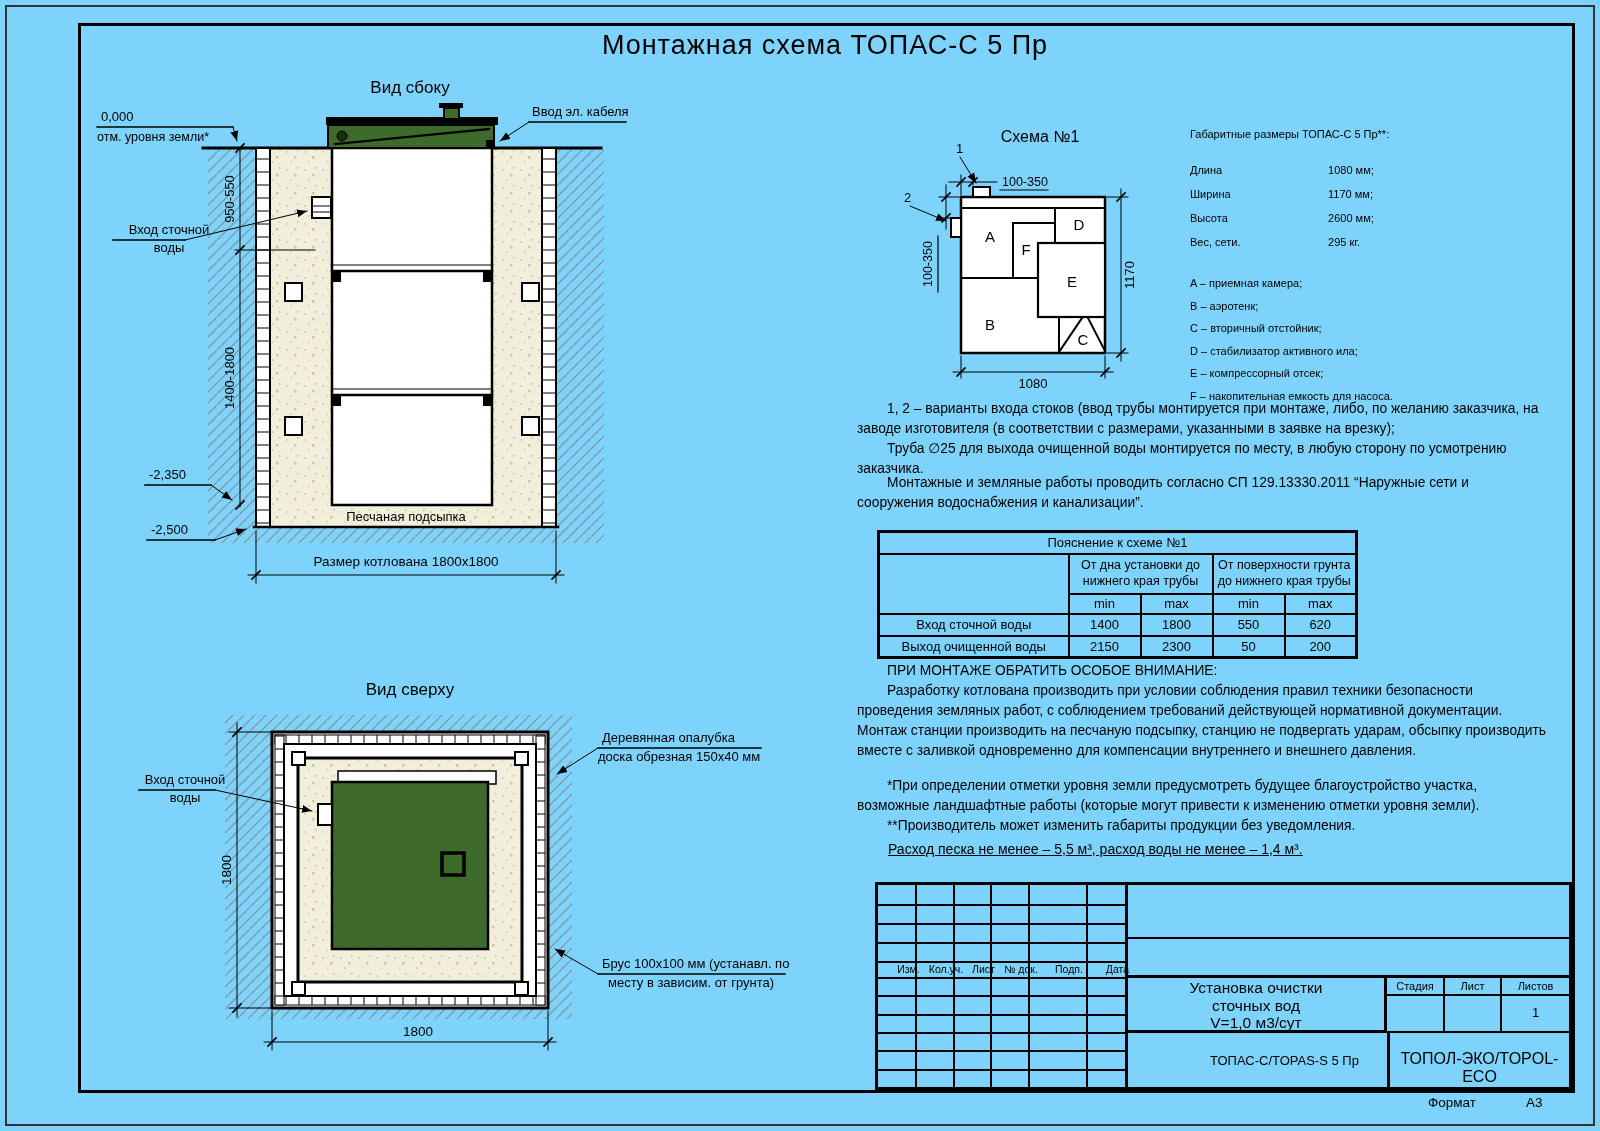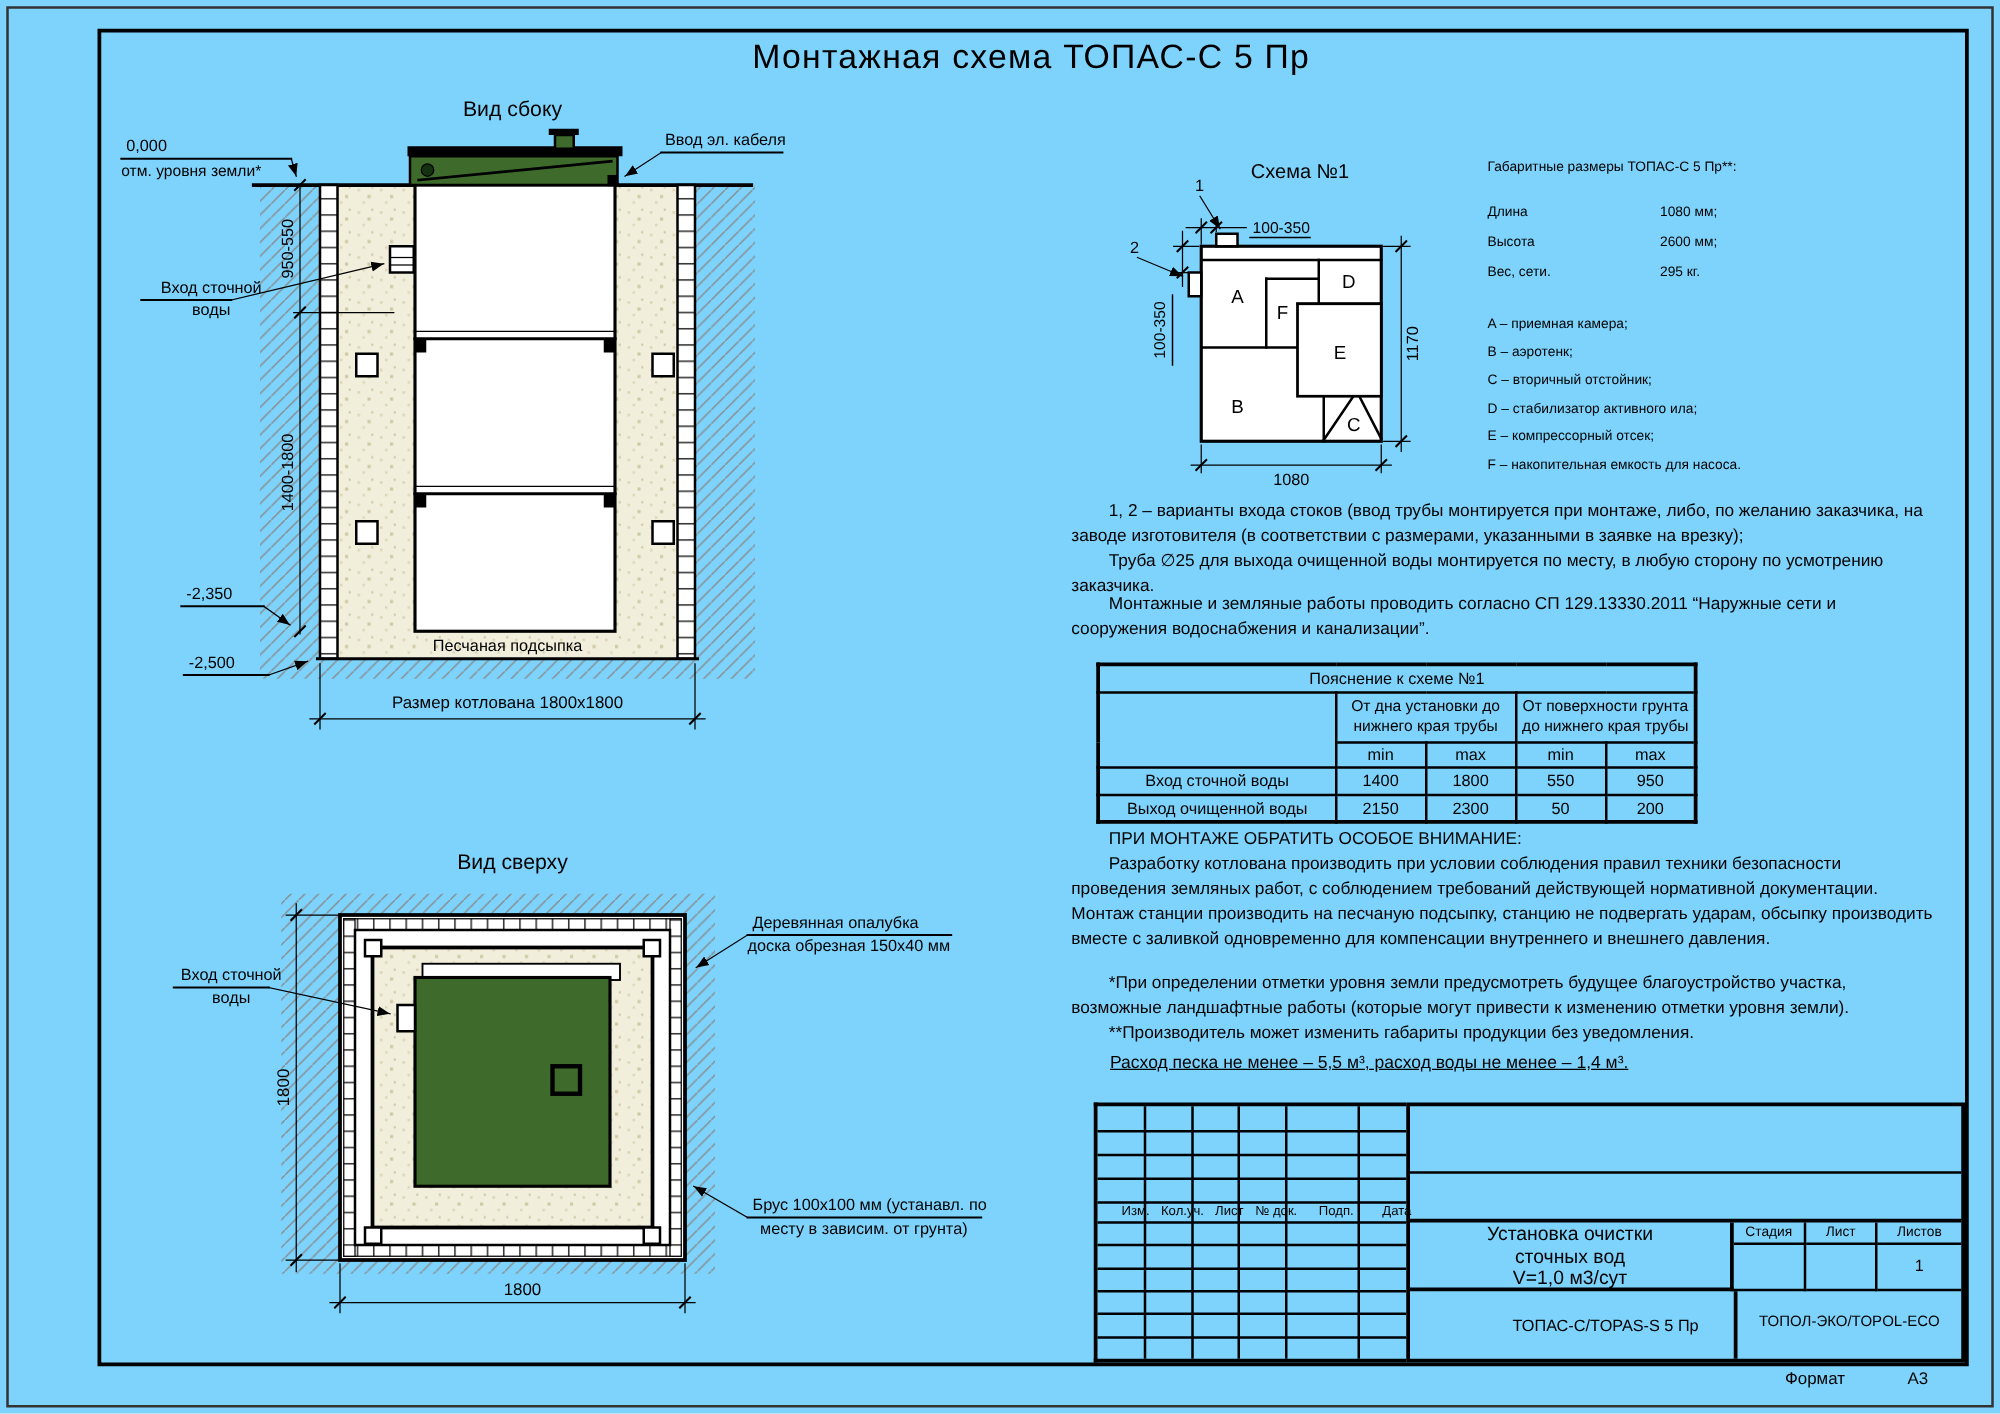--- a/index.html
+++ b/index.html
@@ -57,21 +57,21 @@
   .tbr-line2{left:0;top:90px;width:441px;height:3px;background:#000;}
   .tb-doc{left:0;top:93px;width:259px;height:55px;border-right:3px solid #000;border-bottom:3px solid #000;
           text-align:center;font-size:15.5px;line-height:17.5px;padding-top:1px;}
   .tb-model{left:0;top:148px;width:313px;height:54px;text-align:center;font-size:13px;padding-top:20px;}
   .tb-sgh{top:93px;height:18px;border-right:2px solid #000;border-bottom:2px solid #000;
           text-align:center;font-size:11px;line-height:16px;}
   .tb-sgv{top:111px;height:37px;border-right:2px solid #000;border-bottom:2px solid #000;
           text-align:center;font-size:13px;line-height:34px;}
   .no-r{border-right:none !important;}
   .tb-brand{left:259px;top:148px;width:182px;height:54px;border-left:3px solid #000;
-            text-align:center;font-size:12px;padding-top:17px;}
+            text-align:center;font-size:16px;padding-top:17px;}
   #fmt{position:absolute;left:1428px;top:1095px;display:flex;gap:50px;font-size:13.5px;}
 </style>
 </head>
 <body>
 
 <div id="sheet">
   <div class="frame-outer"></div>
   <div class="frame-inner"></div>
 
   <h1 id="main-title">Монтажная схема ТОПАС-С 5 Пр</h1>
@@ -295,20 +295,23 @@
       <text transform="translate(279,160) rotate(-90)" text-anchor="middle" font-size="13">1170</text>
     </g>
   </svg>
 
   <div class="gabarit">
     <div class="hd">Габаритные размеры ТОПАС-С 5 Пр**:</div>
     <div class="row">
       <span class="nm">Длина</span>
       <span>1080 мм;</span></div>
     <div class="row">
+      <span class="nm">Ширина</span>
+      <span>1170 мм;</span></div>
+    <div class="row">
       <span class="nm">Высота</span>
       <span>2600 мм;</span></div>
     <div class="row">
       <span class="nm">Вес, сети.</span>
       <span>295 кг.</span></div>
     <div class="legend">
       <div>A – приемная камера;</div>
       <div>B – аэротенк;</div>
       <div>C – вторичный отстойник;</div>
       <div>D – стабилизатор активного ила;</div>
@@ -346,21 +349,21 @@
       <td>min</td>
       <td>max</td>
       <td>min</td>
       <td>max</td>
     </tr>
     <tr class="r-data">
       <td>Вход сточной воды</td>
       <td>1400</td>
       <td>1800</td>
       <td>550</td>
-      <td>950</td>
+      <td>620</td>
     </tr>
     <tr class="r-data">
       <td>Выход очищенной воды</td>
       <td>2150</td>
       <td>2300</td>
       <td>50</td>
       <td>200</td>
     </tr>
   </tbody>
     </table>

